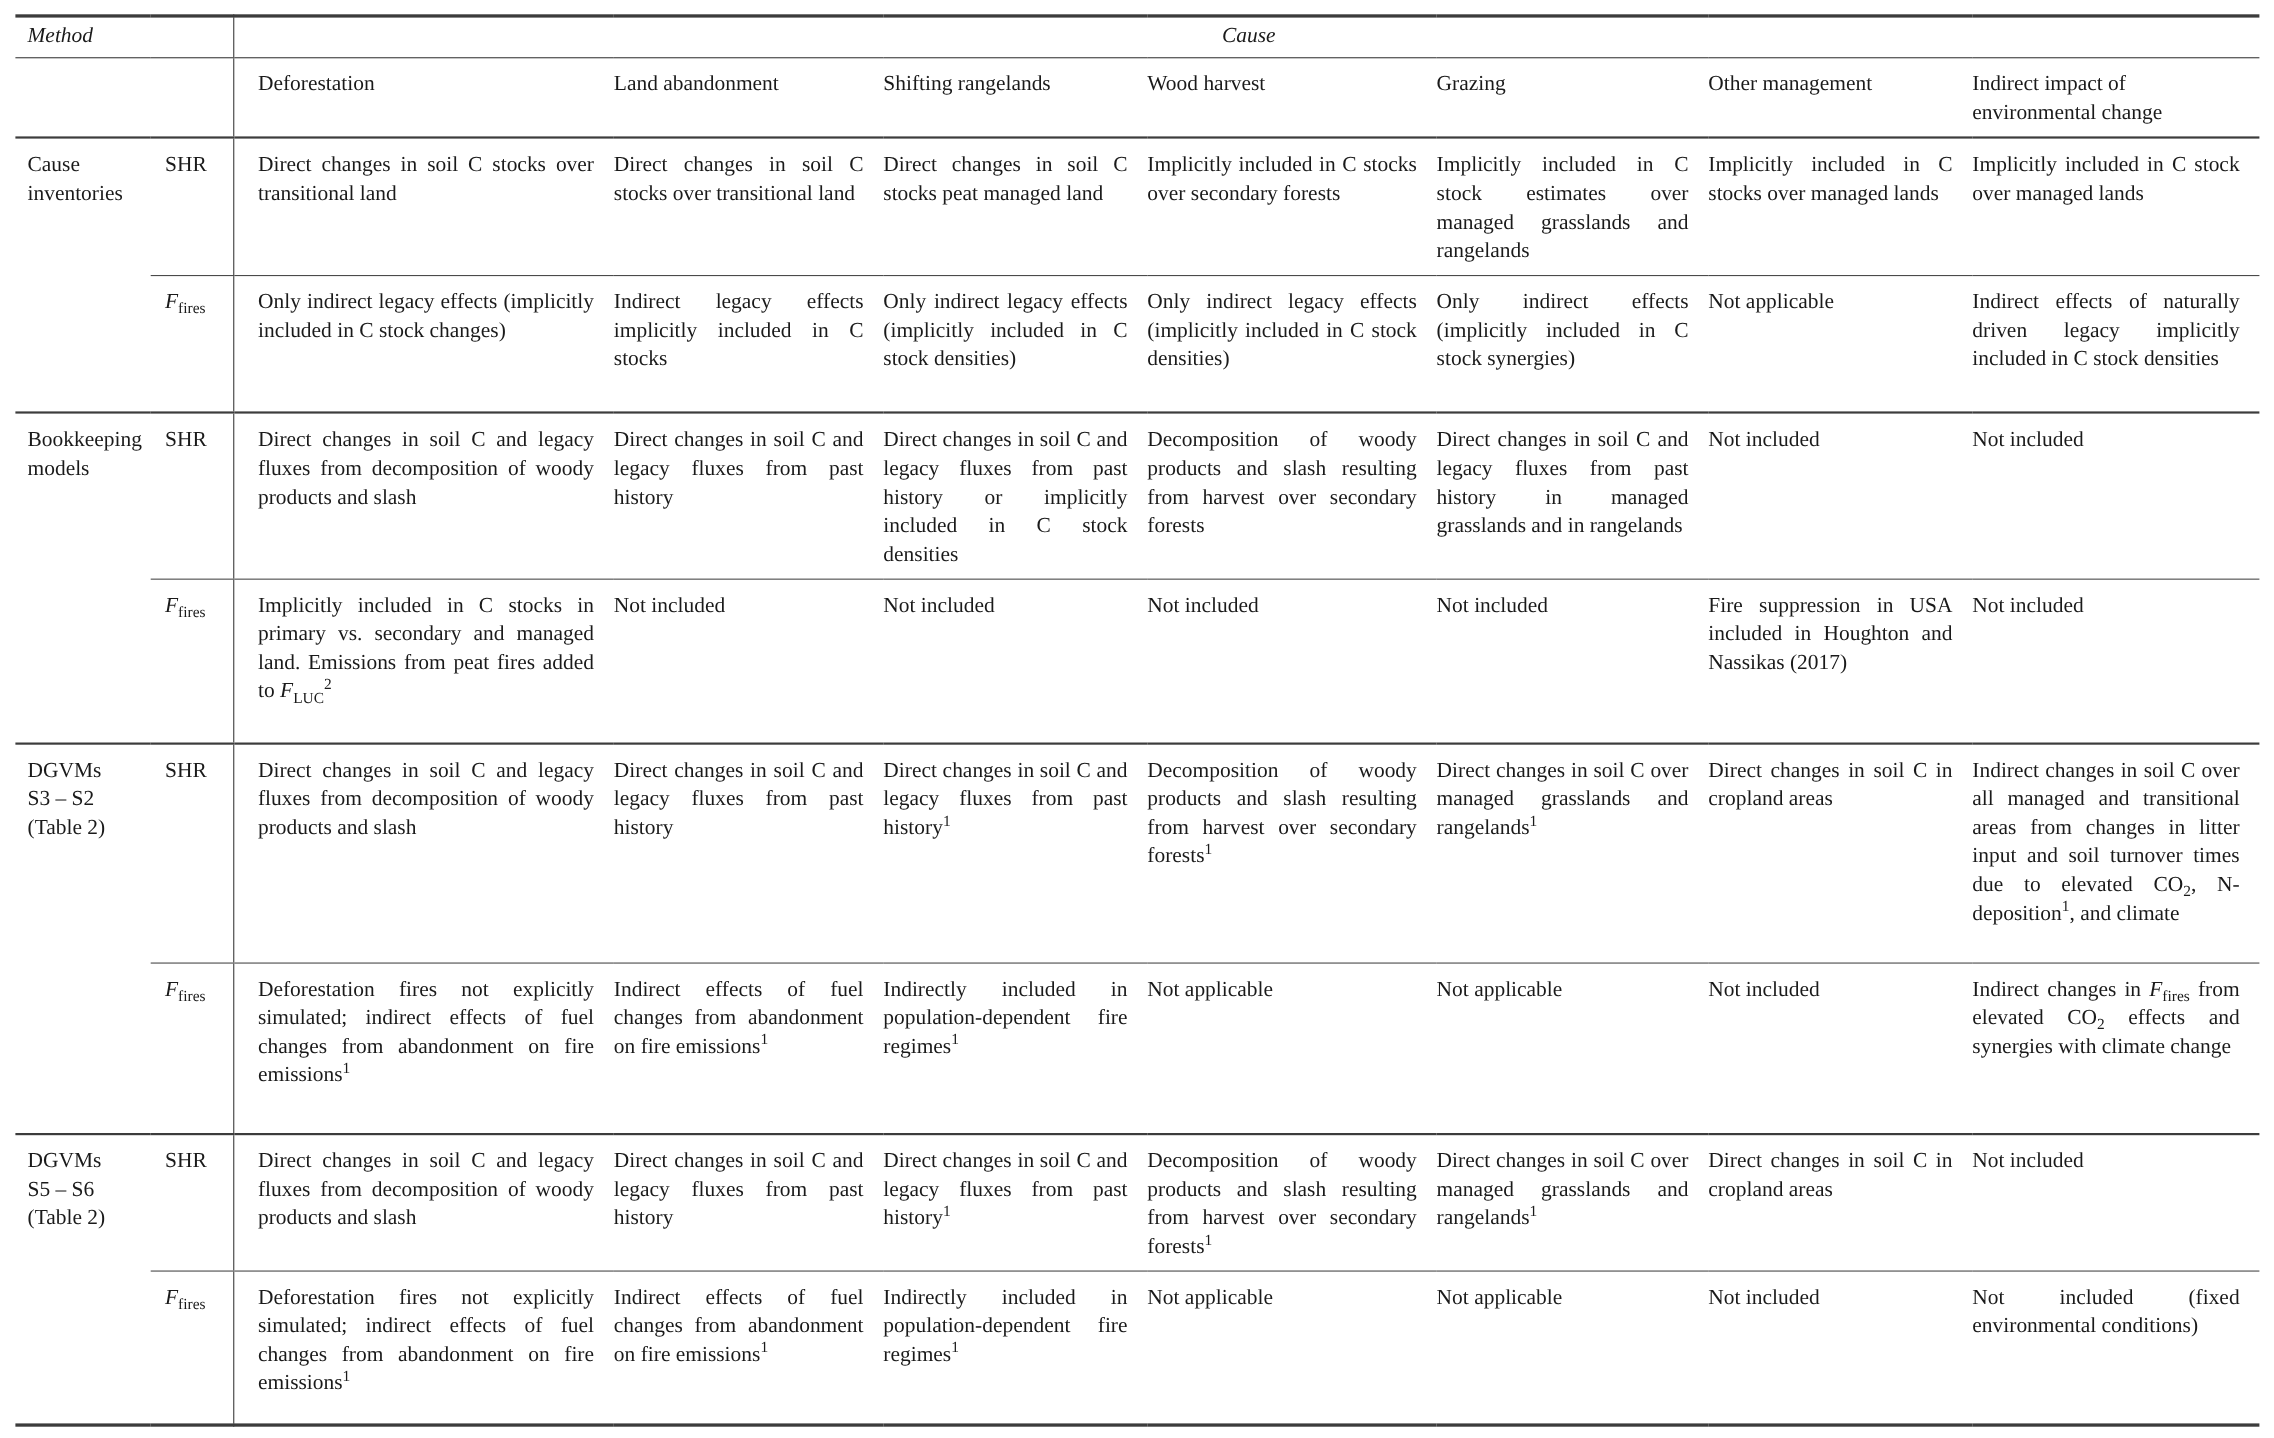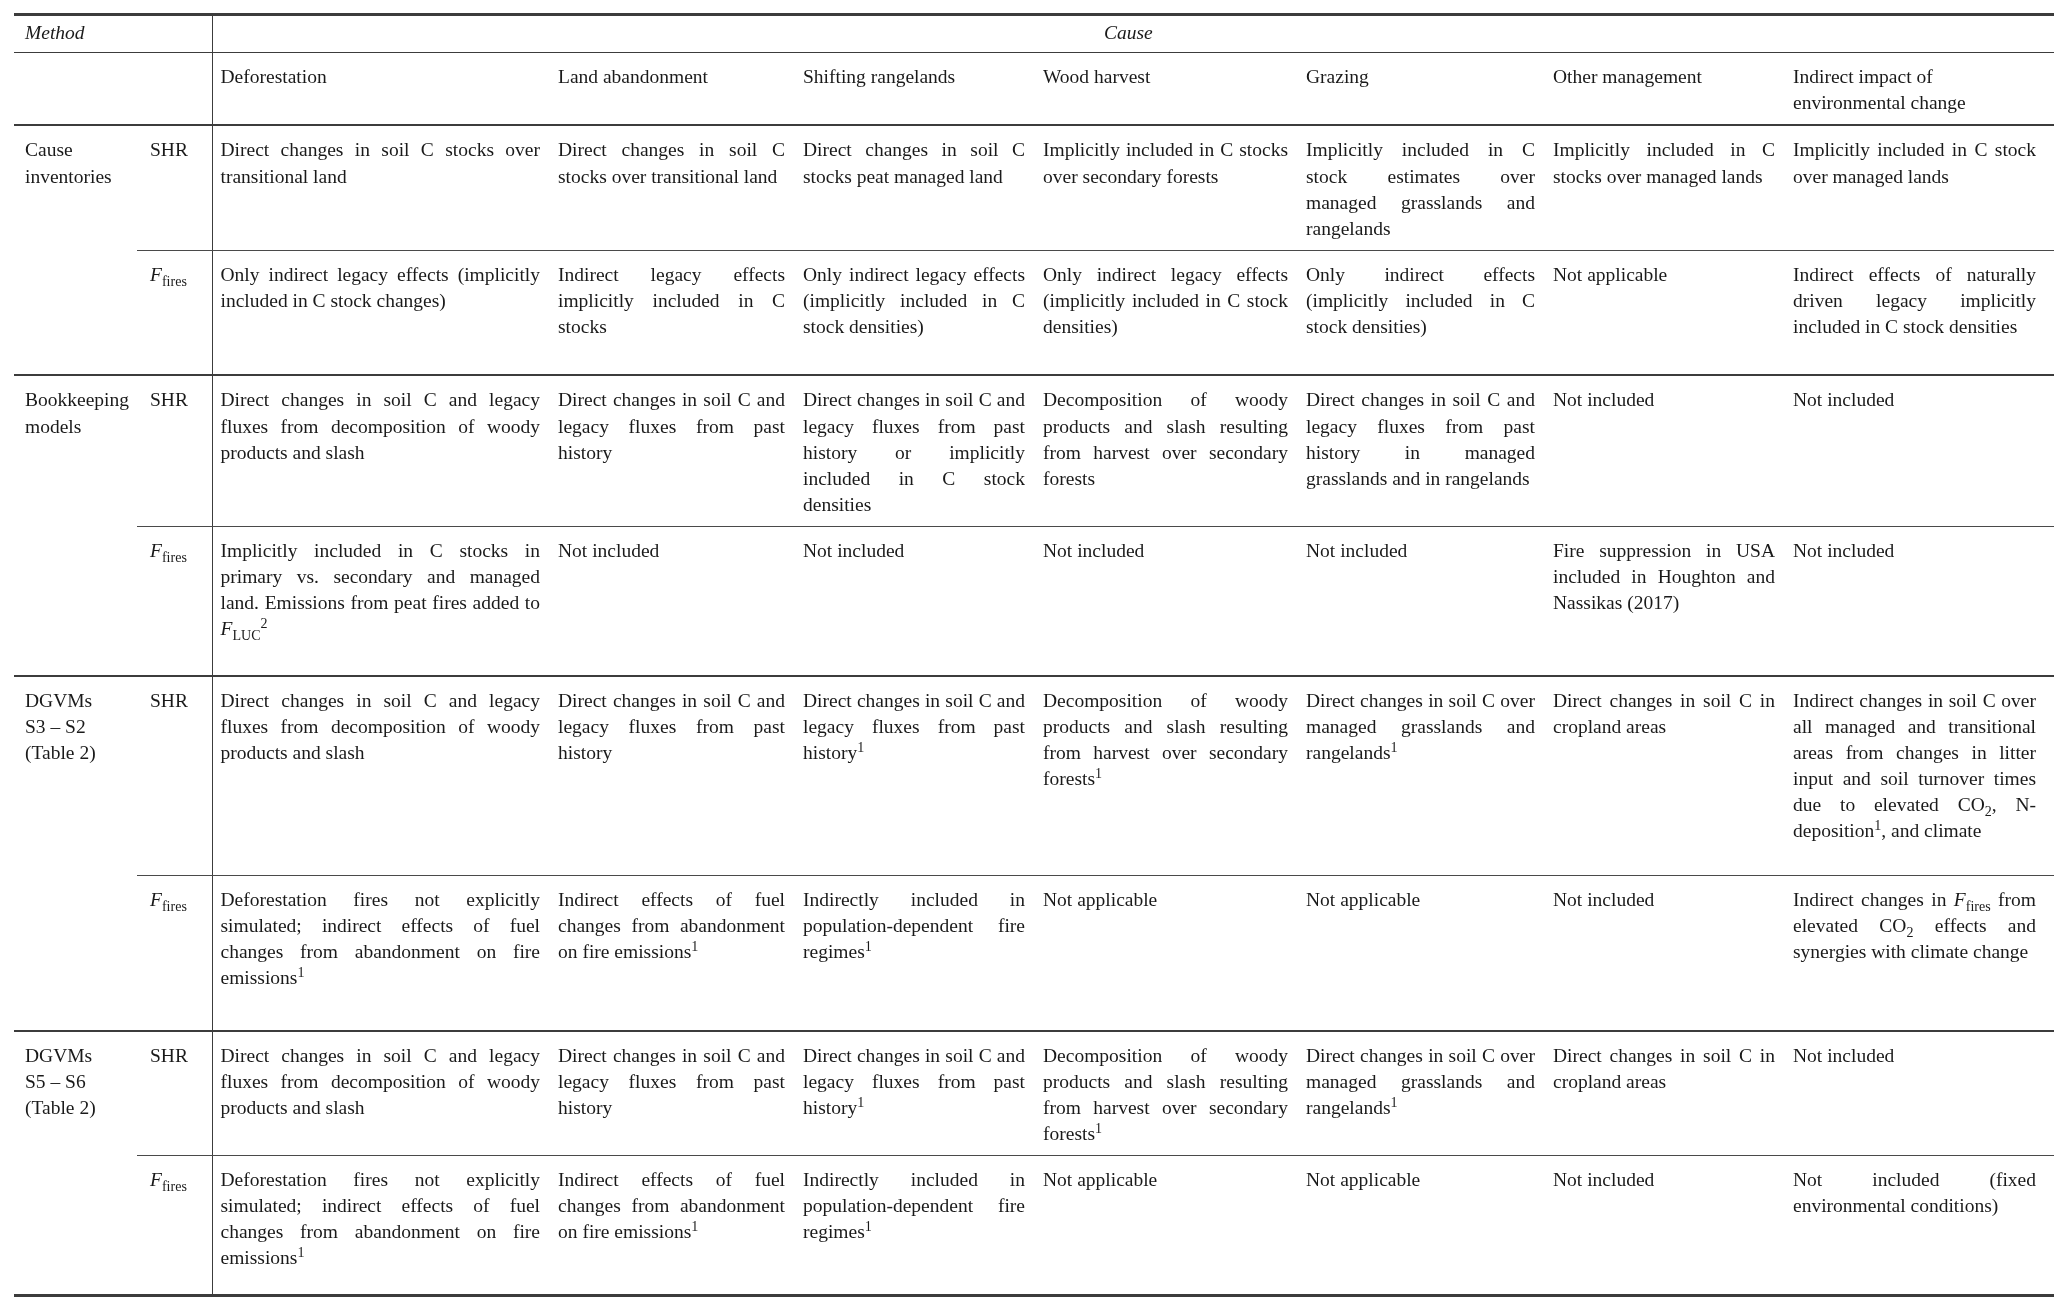--- a/index.html
+++ b/index.html
@@ -15,21 +15,21 @@
   }
   col.c-method{width:123px;} col.c-label{width:75px;}
   col.c1{width:346px;} col.c2{width:245px;} col.c3{width:240px;}
   col.c4{width:263px;} col.c5{width:247px;} col.c6{width:240px;} col.c7{width:261px;}
   th,td{
     vertical-align:top; text-align:left; font-weight:normal;
     box-sizing:border-box; padding:11px 18px 8px 0;
   }
   tr.hr1 th{ border-bottom:1.6px solid #3c3c3c; vertical-align:middle; padding-top:4px; padding-bottom:6px;font-style:italic; }
   tr.hr2 th{ border-bottom:2.2px solid #3c3c3c; }
-  .vline{ border-left:1.6px solid #3c3c3c; padding-left:8px;margin-left:32px; }
+  .vline{ border-left:1.6px solid #3c3c3c; padding-left:22px;margin-left:32px; }
   .method-cell{ padding-left:11px; }
   .rowlabel{ padding-left:13px; }
   .cause-h{ text-align:center; vertical-align:middle; }
   td.cell{ text-align:justify; }
   tbody.group tr.shr-row > .innerline{ border-bottom:1.5px solid #4a4a4a; }
   tbody.group + tbody.group tr.shr-row > th,
   tbody.group + tbody.group tr.shr-row > td{ border-top:2.2px solid #3c3c3c; }
   sub{ font-size:72%; line-height:0; }
   sup{ font-size:72%; line-height:0; }
   i{ font-style:italic; }
@@ -78,21 +78,21 @@
       <td class="cell innerline">Implicitly included in C stock estimates over managed grasslands and rangelands</td>
       <td class="cell innerline">Implicitly included in C stocks over managed lands</td>
       <td class="cell innerline">Implicitly included in C stock over managed lands</td>
     </tr>
     <tr class="fires-row" style="height:125px;">
       <td class="rowlabel"><i>F</i><sub>fires</sub></td>
       <td class="cell vline">Only indirect legacy effects (implicitly included in C stock changes)</td>
       <td class="cell">Indirect legacy effects implicitly included in C stocks</td>
       <td class="cell">Only indirect legacy effects (implicitly included in C stock densities)</td>
       <td class="cell">Only indirect legacy effects (implicitly included in C stock densities)</td>
-      <td class="cell">Only indirect effects (implicitly included in C stock densities)</td>
+      <td class="cell">Only indirect effects (implicitly included in C stock synergies)</td>
       <td class="cell">Not applicable</td>
       <td class="cell">Indirect effects of naturally driven legacy implicitly included in C stock densities</td>
     </tr>
   </tbody>
 
   <tbody class="group">
     <tr class="shr-row" style="height:146px;">
       <td class="method-cell" rowspan="2">Bookkeeping models</td>
       <td class="rowlabel innerline">SHR</td>
       <td class="cell vline innerline">Direct changes in soil C and legacy fluxes from decomposition of woody products and slash</td>

